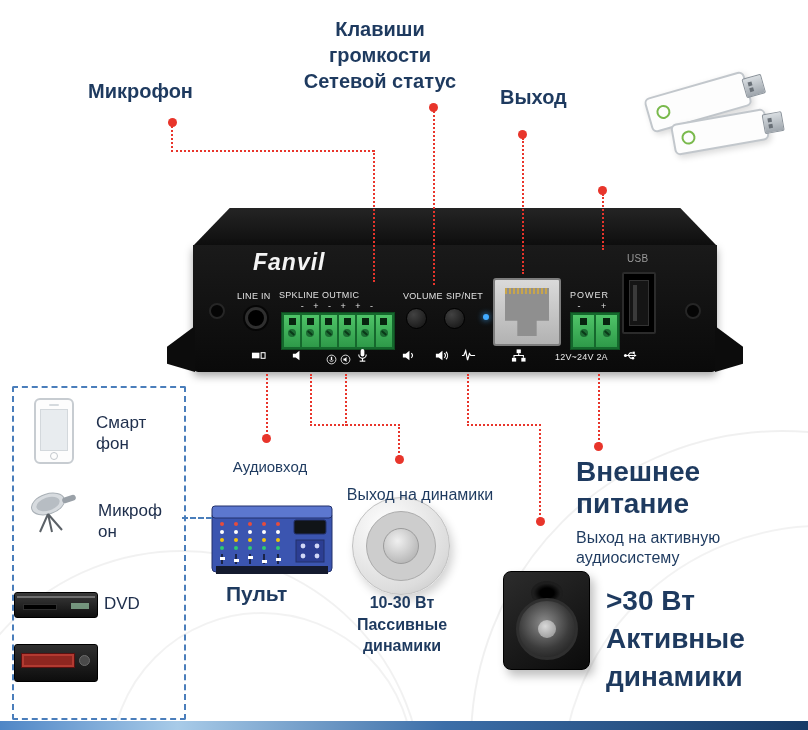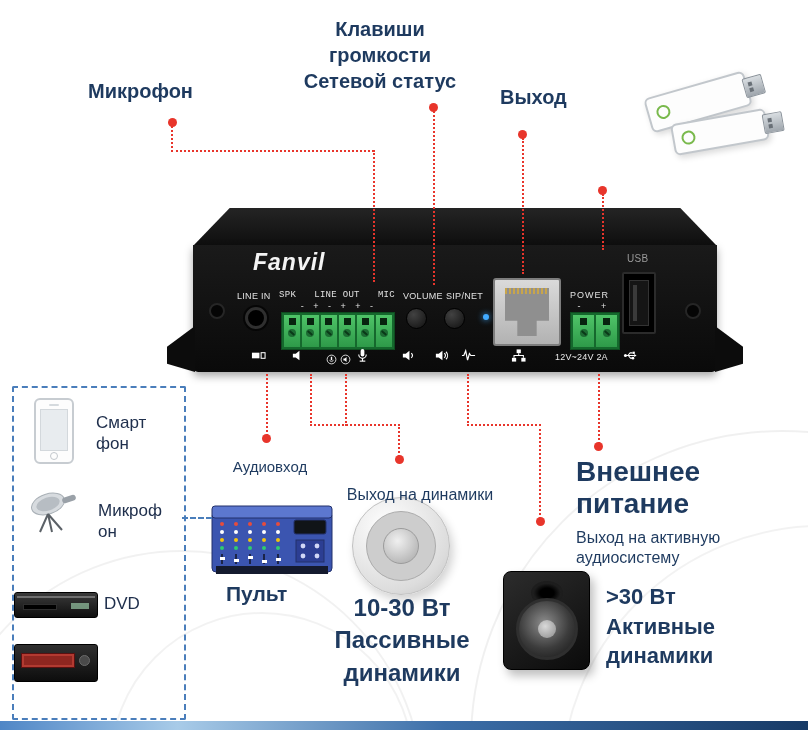--- a/index.html
+++ b/index.html
@@ -167,21 +167,21 @@
     <div class="ear ear-r"></div>
     <div class="device-top"></div>
     <div class="device-face">
       <div class="brand">Fanvil</div>
       <div class="screw-face" style="left:16px;top:58px;"></div>
       <div class="screw-face" style="right:16px;top:58px;"></div>
 
       <div class="plabel" style="left:44px;top:46px;text-align:center;">LINE IN</div>
       <div class="jack" style="left:52px;top:62px;"></div>
 
-      <div class="plabel" style="left:86px;top:45px;width:116px;display:flex;justify-content:space-between;font-family:Liberation Mono, monospace;">
+      <div class="plabel" style="left:86px;top:45px;width:116px;display:flex;justify-content:flex-start;">
         <span>SPK</span>
         <span>LINE OUT</span>
         <span>MIC</span>
       </div>
       <div class="pol" style="left:86px;top:56px;width:116px;word-spacing:7px;">- + - + + -</div>
       <div class="term" style="left:88px;top:67px;width:108px;height:32px;">
         <div class="pin">
             <div class="hole"></div>
             <div class="screw"></div>
           </div>
@@ -385,29 +385,29 @@
         <circle cx="93" cy="56" r="2.4" fill="#d0d6f5"></circle>
         <circle cx="107" cy="56" r="2.4" fill="#d0d6f5"></circle>
     </svg>
   </span>
   <div class="gear-label bold" style="left:226px;top:582px;font-size:21px;">Пульт</div>
 
   <div class="ceil" style="left:352px;top:497px;width:96px;height:96px;">
     <div class="ceil-mid"></div>
     <div class="ceil-dome"></div>
   </div>
-  <div class="gear-label bold pre center" style="left:334px;top:592px;width:136px;font-size:24px;line-height:1.35;">10-30 Вт
+  <div class="gear-label bold pre center" style="left:334px;top:592px;width:136px;font-size:16px;line-height:1.35;">10-30 Вт
 Пассивные
 динамики</div>
 
   <div class="act" style="left:503px;top:571px;width:85px;height:97px;">
     <div class="act-tweeter"></div>
     <div class="act-woofer">
       <div class="act-cap"></div>
     </div>
   </div>
-  <div class="gear-label bold pre" style="left:606px;top:582px;font-size:22px;line-height:1.35;">&gt;30 Вт
+  <div class="gear-label bold pre" style="left:606px;top:582px;font-size:28px;line-height:1.35;">&gt;30 Вт
 Активные
 динамики</div>
 
   <div class="bottombar"></div>
 
 </div>
 
 </body></html>

